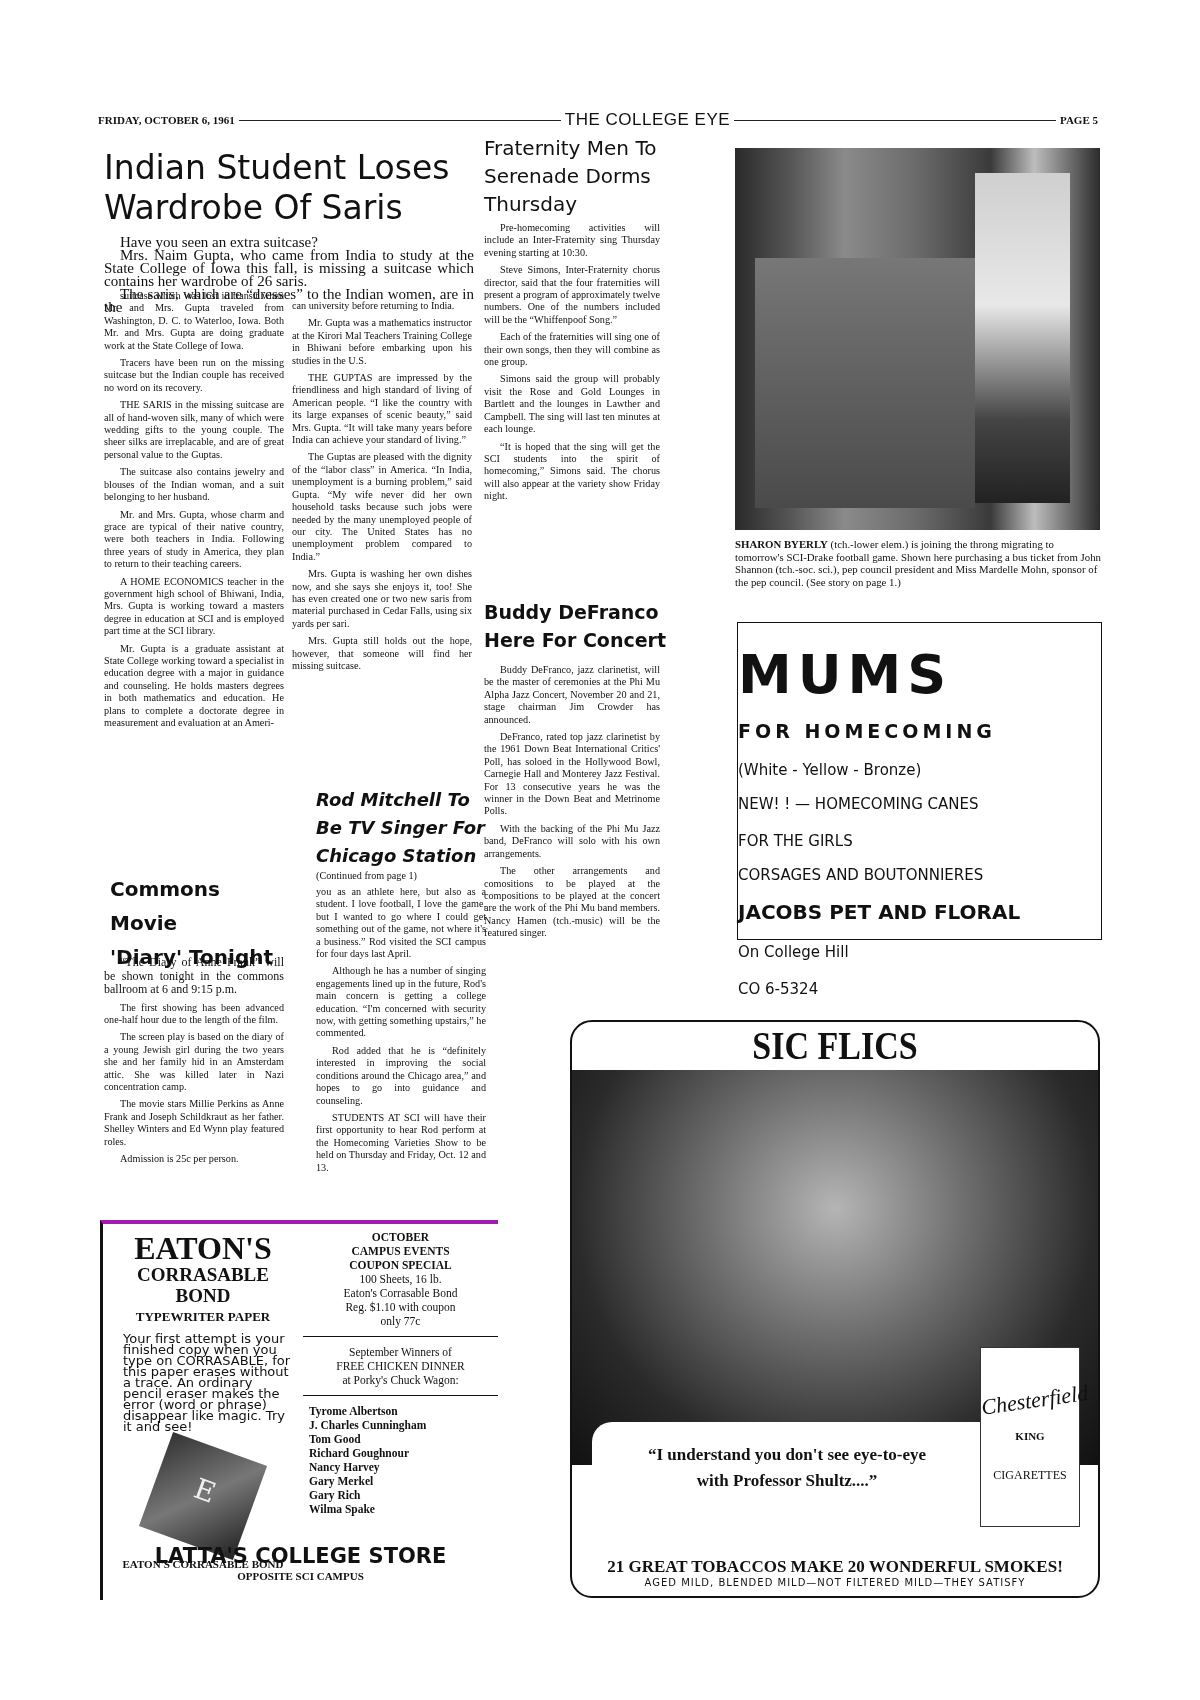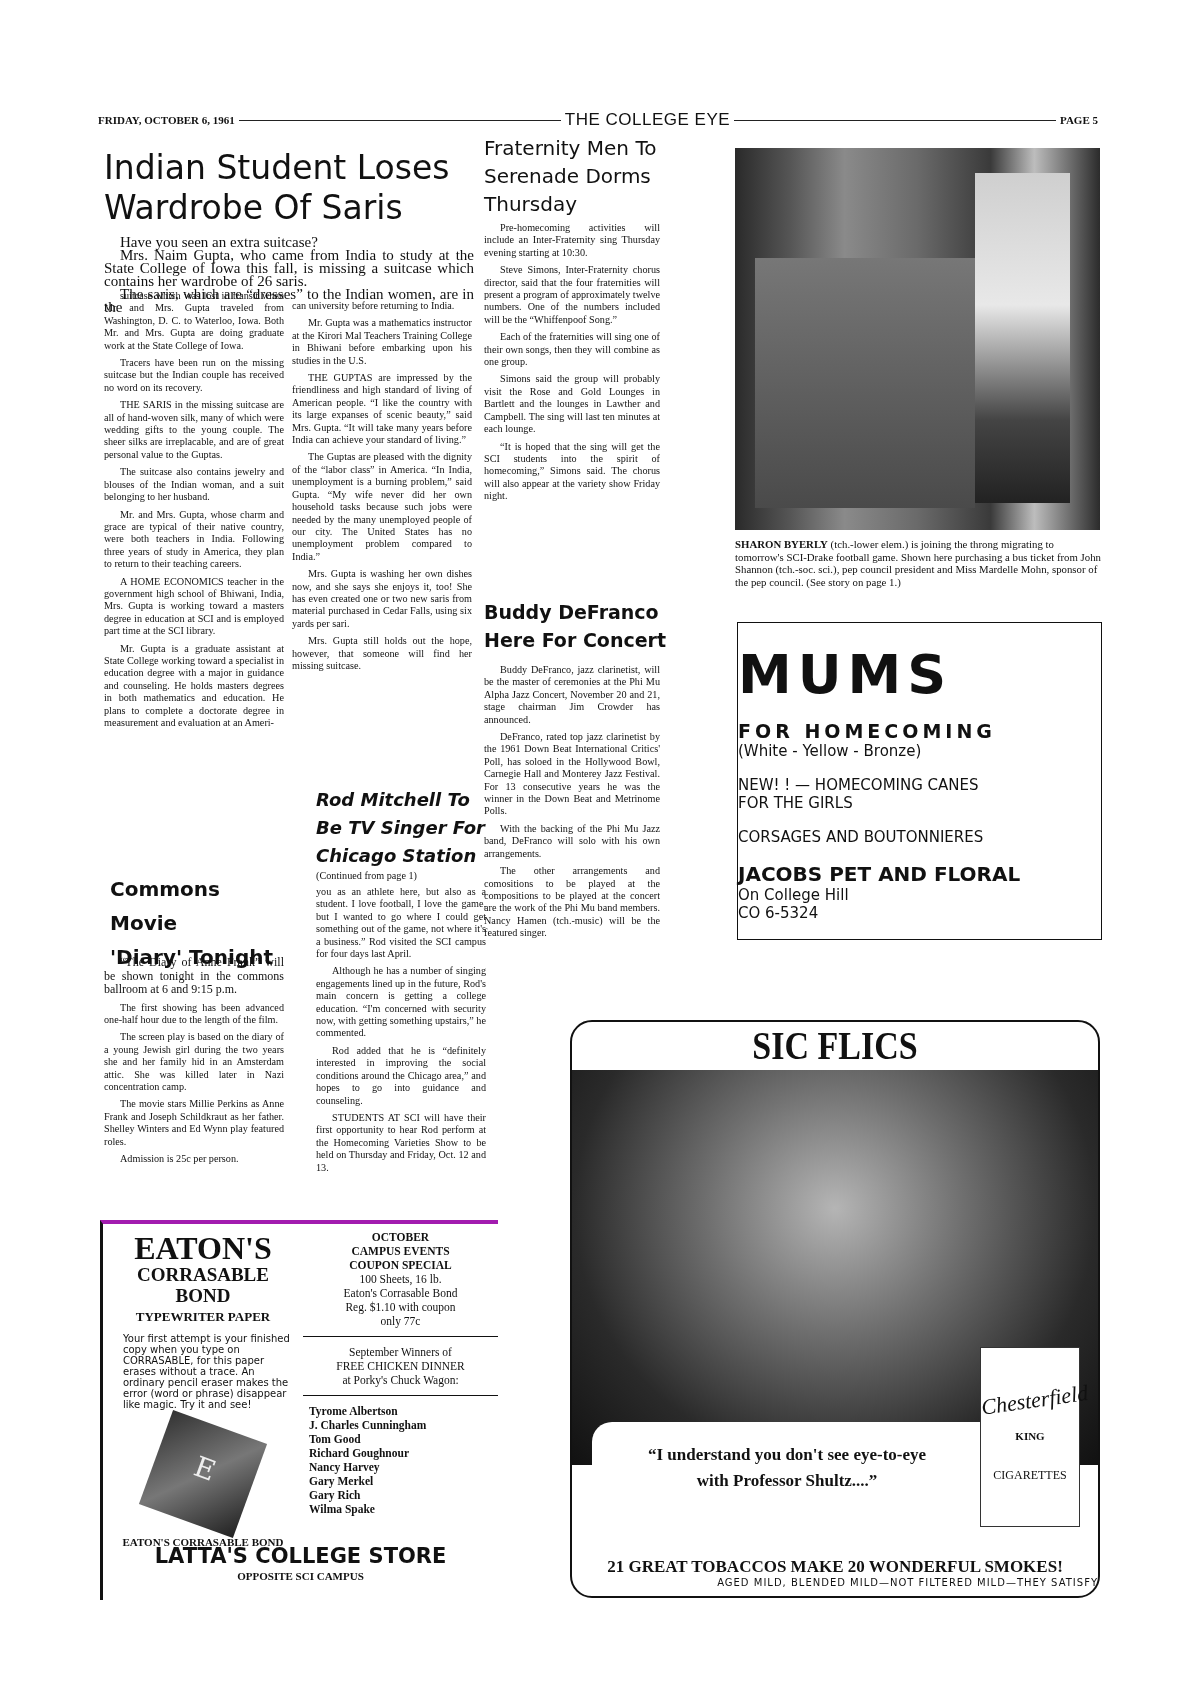--- a/index.html
+++ b/index.html
@@ -13,34 +13,34 @@
 .head-sans{font-family:"DejaVu Sans",sans-serif;font-weight:normal;color:#111}
 .head-bold{font-family:"DejaVu Sans",sans-serif;font-weight:bold;color:#111}
 .lead{font-size:15px;line-height:13px}
 .photo1{top:148px;left:735px;width:365px;height:382px;background:linear-gradient(90deg,#2a2a2a 0%,#555 15%,#8a8a8a 30%,#6a6a6a 50%,#3a3a3a 70%,#bdbdbd 82%,#2b2b2b 100%)}
 .photo1 .figure{position:absolute;right:30px;top:25px;width:95px;height:330px;background:linear-gradient(#cfcfcf,#e8e8e8 40%,#444 75%,#222)}
 .photo1 .booth{position:absolute;left:20px;top:110px;width:220px;height:250px;background:linear-gradient(#777,#4a4a4a)}
 .caption{top:538px;left:735px;width:370px;font-size:10.8px;line-height:12.6px;font-family:"Liberation Serif",serif}
 .mums{top:622px;left:737px;width:365px;height:318px;border:1.5px solid #111;font-family:"DejaVu Sans",sans-serif}
 .mums .big{font-size:54px;font-weight:bold;letter-spacing:6px;margin-top:20px}
 .mums .sub{font-size:19px;font-weight:bold;letter-spacing:4px;margin-top:14px}
-.mums .l{font-size:15px;margin-top:0}
+.mums .l{font-size:15px;margin-top:19px}
 .mums .store{font-size:20px;font-weight:bold;margin-top:16px}
 .ad-sic{top:1020px;left:570px;width:530px;height:578px;border:2px solid #111;border-radius:22px;overflow:hidden}
 .ad-sic .title{font-family:"Liberation Serif",serif;font-weight:bold;font-size:40px;text-align:center;height:48px;line-height:48px;transform:scaleX(.85)}
 .ad-sic .pic{position:absolute;left:0;top:48px;width:100%;height:395px;background:radial-gradient(ellipse at 50% 35%,#b5b5b5 0%,#6e6e6e 35%,#2a2a2a 70%,#111 100%)}
 .ad-sic .quote{position:absolute;left:20px;top:400px;width:390px;height:100px;background:#fff;border-radius:20px 0 0 0;text-align:center;font-family:"Liberation Serif",serif;font-weight:bold;font-size:17px;line-height:26px;padding-top:20px}
 .ad-sic .pack{position:absolute;right:18px;top:325px;width:100px;height:180px;background:#fff;border:1px solid #333;text-align:center;font-family:"Liberation Serif",serif}
 .ad-sic .tag1{position:absolute;left:0;width:100%;top:535px;text-align:center;font-family:"Liberation Serif",serif;font-weight:bold;font-size:17px}
-.ad-sic .tag2{position:absolute;left:0;width:100%;top:555px;text-align:right;font-family:"DejaVu Sans",sans-serif;font-size:10px;letter-spacing:1px}
+.ad-sic .tag2{position:absolute;left:0;width:100%;top:555px;text-align:center;font-family:"DejaVu Sans",sans-serif;font-size:10px;letter-spacing:1px}
 .latta{top:1220px;left:100px;width:398px;height:380px;border-left:3px solid #111;border-top:4px solid #a21caf}
 .eaton{position:absolute;left:10px;top:8px;width:180px;text-align:center}
 .eaton .e1{font-family:"Liberation Serif",serif;font-weight:bold;font-size:32px;line-height:32px}
 .eaton .e2{font-family:"Liberation Serif",serif;font-weight:bold;font-size:19px;line-height:21px}
-.eaton .copy{font-family:"DejaVu Sans",sans-serif;font-size:10px;line-height:11px;text-align:left;margin-top:6px;padding-left:10px}
+.eaton .copy{font-family:"DejaVu Sans",sans-serif;font-size:13px;line-height:11px;text-align:left;margin-top:6px;padding-left:10px}
 .eaton .box{width:100px;height:100px;margin:14px auto 8px;background:linear-gradient(135deg,#333,#777,#222);transform:rotate(20deg);color:#eee;font-size:28px;line-height:90px}
 .coupon{position:absolute;left:200px;top:6px;width:195px;text-align:center;font-family:"Liberation Serif",serif;font-size:11.5px;line-height:14px}
 .coupon hr{border:none;border-top:1.5px solid #111;margin:8px 0}
 .winners{text-align:left;font-weight:bold;padding-left:6px}
 .latta-name{position:absolute;left:0;width:100%;top:320px;text-align:center;font-family:"DejaVu Sans",sans-serif;font-weight:bold;font-size:21px}
 .latta-sub{position:absolute;left:0;width:100%;top:346px;text-align:center;font-family:"Liberation Serif",serif;font-weight:bold;font-size:11px}
 </style>
 </head>
 <body>
 

